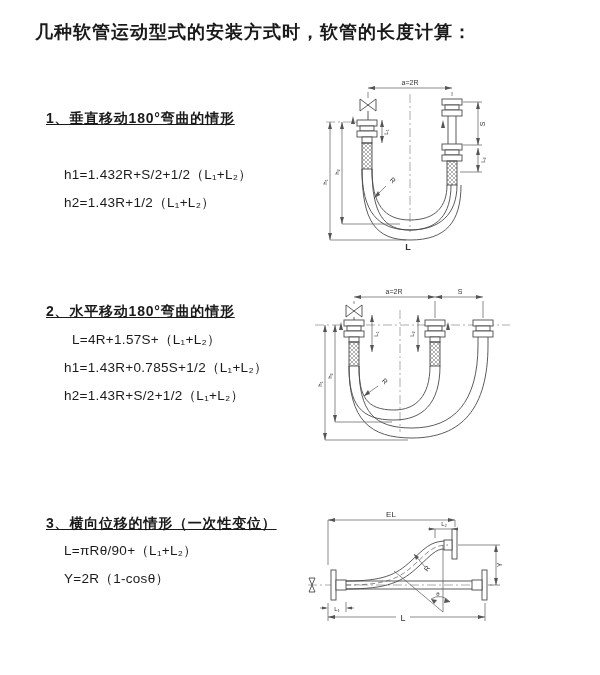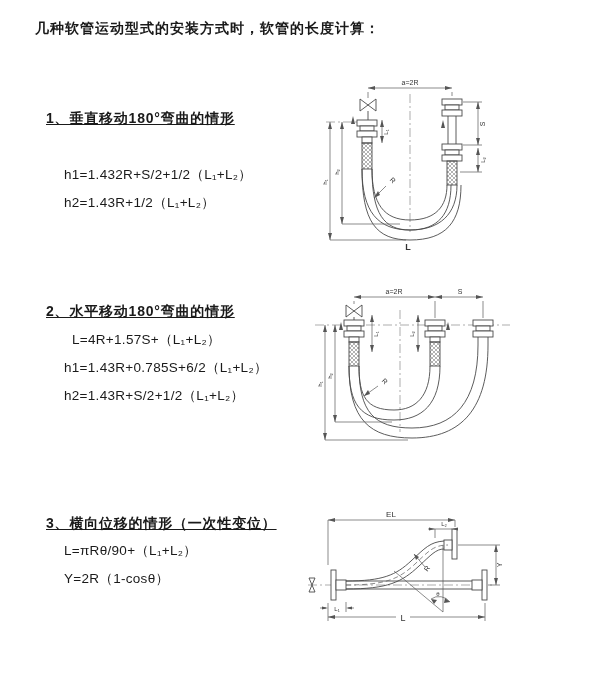--- a/index.html
+++ b/index.html
@@ -1,18 +1,18 @@
 <!DOCTYPE html>
 <html><head>
 <meta charset="utf-8">
 <style>
   html,body{margin:0;padding:0;background:#ffffff;}
   .page{position:relative;width:600px;height:675px;background:#ffffff;overflow:hidden;
         font-family:"Liberation Sans", sans-serif;color:#1a1a1a;}
-  .title{position:absolute;left:35px;top:20px;font-size:14px;font-weight:700;
+  .title{position:absolute;left:35px;top:20px;font-size:18px;font-weight:700;
          letter-spacing:1px;white-space:nowrap;}
   .sec-heading{position:absolute;font-size:14px;font-weight:700;letter-spacing:0.8px;white-space:nowrap;text-decoration:underline;}
   .formula{position:absolute;font-size:13.5px;font-weight:400;letter-spacing:0.3px;white-space:nowrap;}
   .diagram{position:absolute;}
   svg text{font-family:"Liberation Sans", sans-serif;fill:#333;}
   .lbl{font-size:7px;}
   .lbl-sm{font-size:6px;}
   .lbl-lg{font-size:9px;font-weight:700;}
   .ln{stroke:#4a4a4a;stroke-width:0.9;fill:none;}
   .fit{fill:#ffffff;stroke:#4a4a4a;stroke-width:0.9;}
@@ -114,21 +114,21 @@
         <path class="dim" d="M86,114 L74,126"></path>
         <polygon class="arr" points="74,126 80,123 78,119"></polygon>
         <text class="lbl" transform="translate(91,110) rotate(45)" text-anchor="middle">R</text>
       </g>
       <text class="lbl-lg" x="108" y="178" text-anchor="middle">L</text>
     </svg>
   </div>
 
   <div class="sec-heading" style="left:46px;top:303px;">2、水平移动180°弯曲的情形</div>
   <div class="formula" style="left:72px;top:331px;">L=4R+1.57S+（L₁+L₂）</div>
-  <div class="formula" style="left:64px;top:359px;">h1=1.43R+0.785S+6/2（L₁+L₂）</div>
+  <div class="formula" style="left:64px;top:359px;">h1=1.43R+0.785S+1/2（L₁+L₂）</div>
   <div class="formula" style="left:64px;top:387px;text-align:right;">h2=1.43R+S/2+1/2（L₁+L₂）</div>
 
   <div class="diagram" style="left:300px;top:282px;width:295px;height:185px;">
     <svg width="295" height="185" viewBox="0 0 295 185">
       <defs>
         <pattern id="braidB" width="4" height="4" patternUnits="userSpaceOnUse">
           <path d="M0,4 L4,0 M0,0 L4,4" stroke="#666" stroke-width="0.5"></path>
         </pattern>
       </defs>
       <g>

